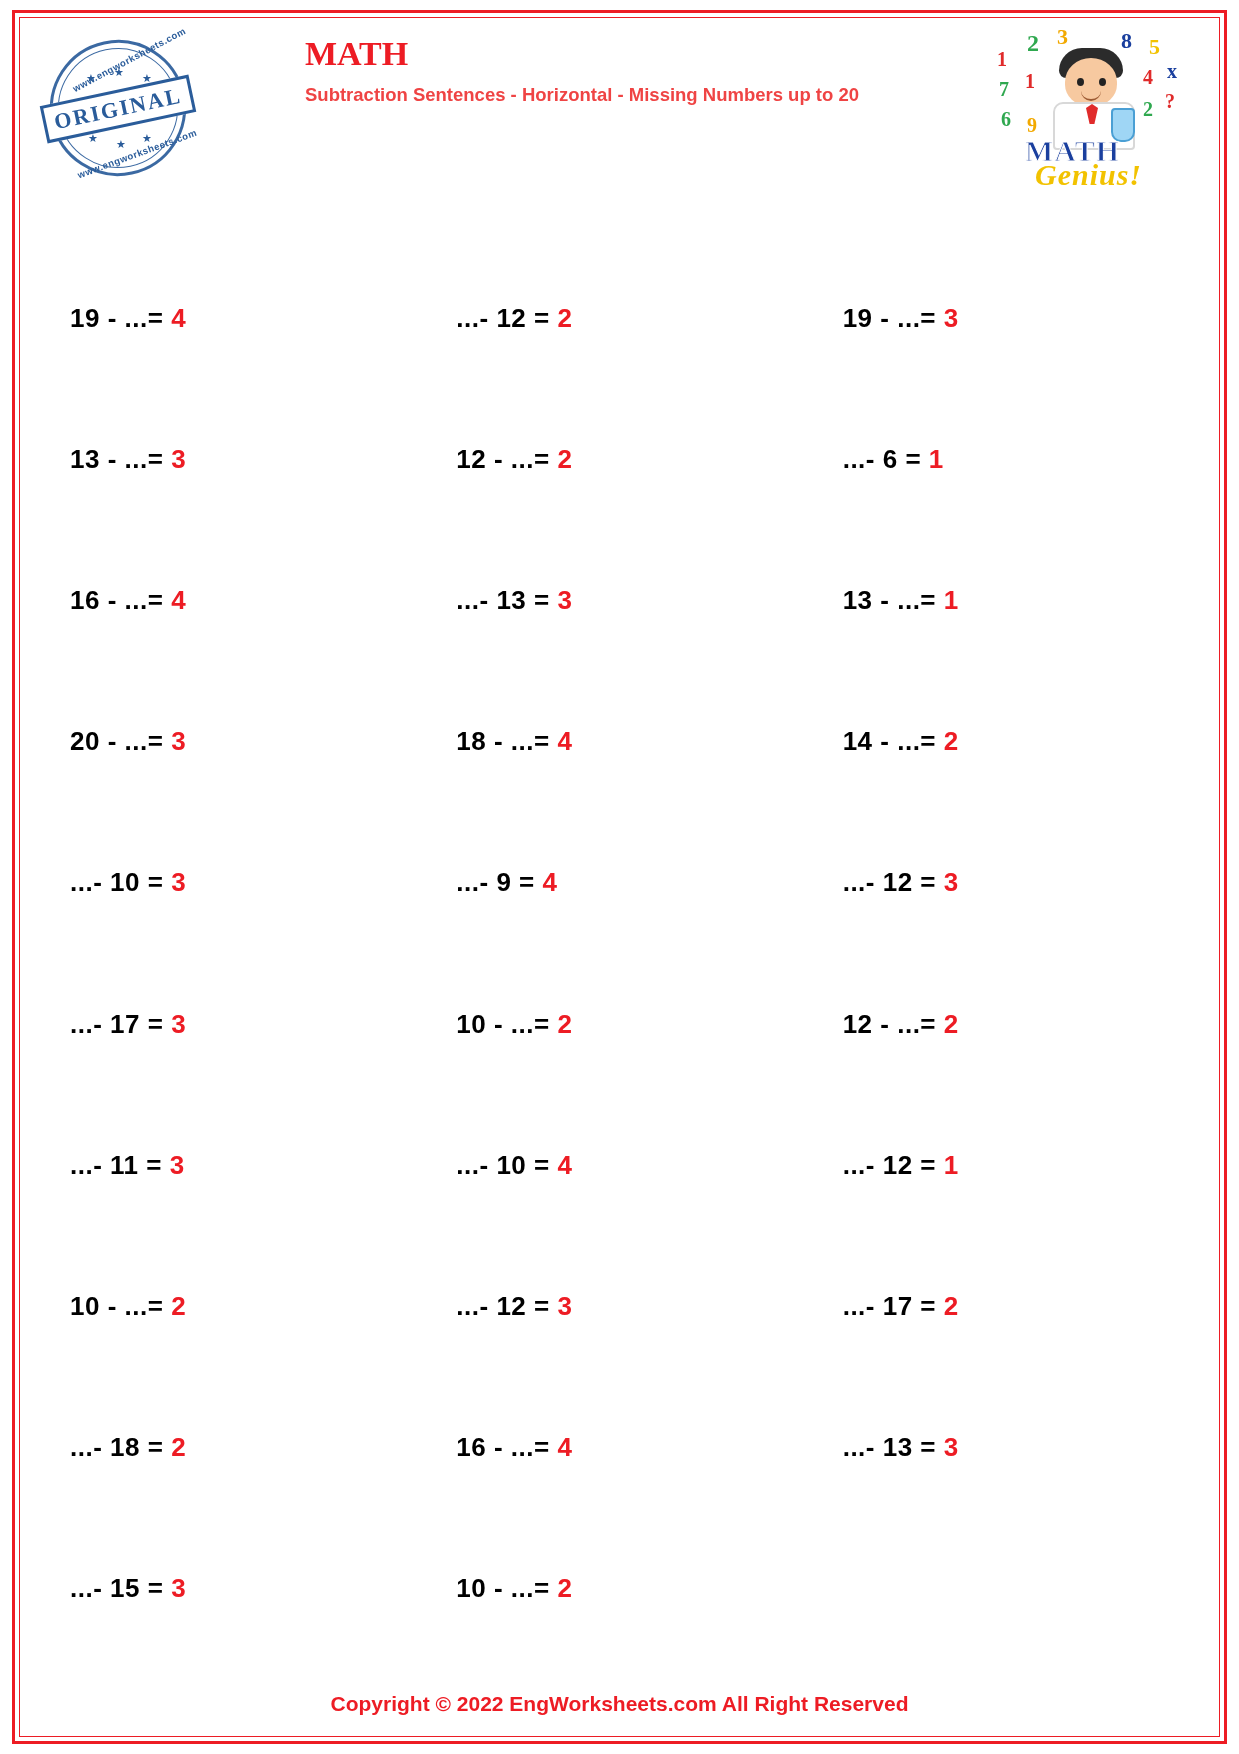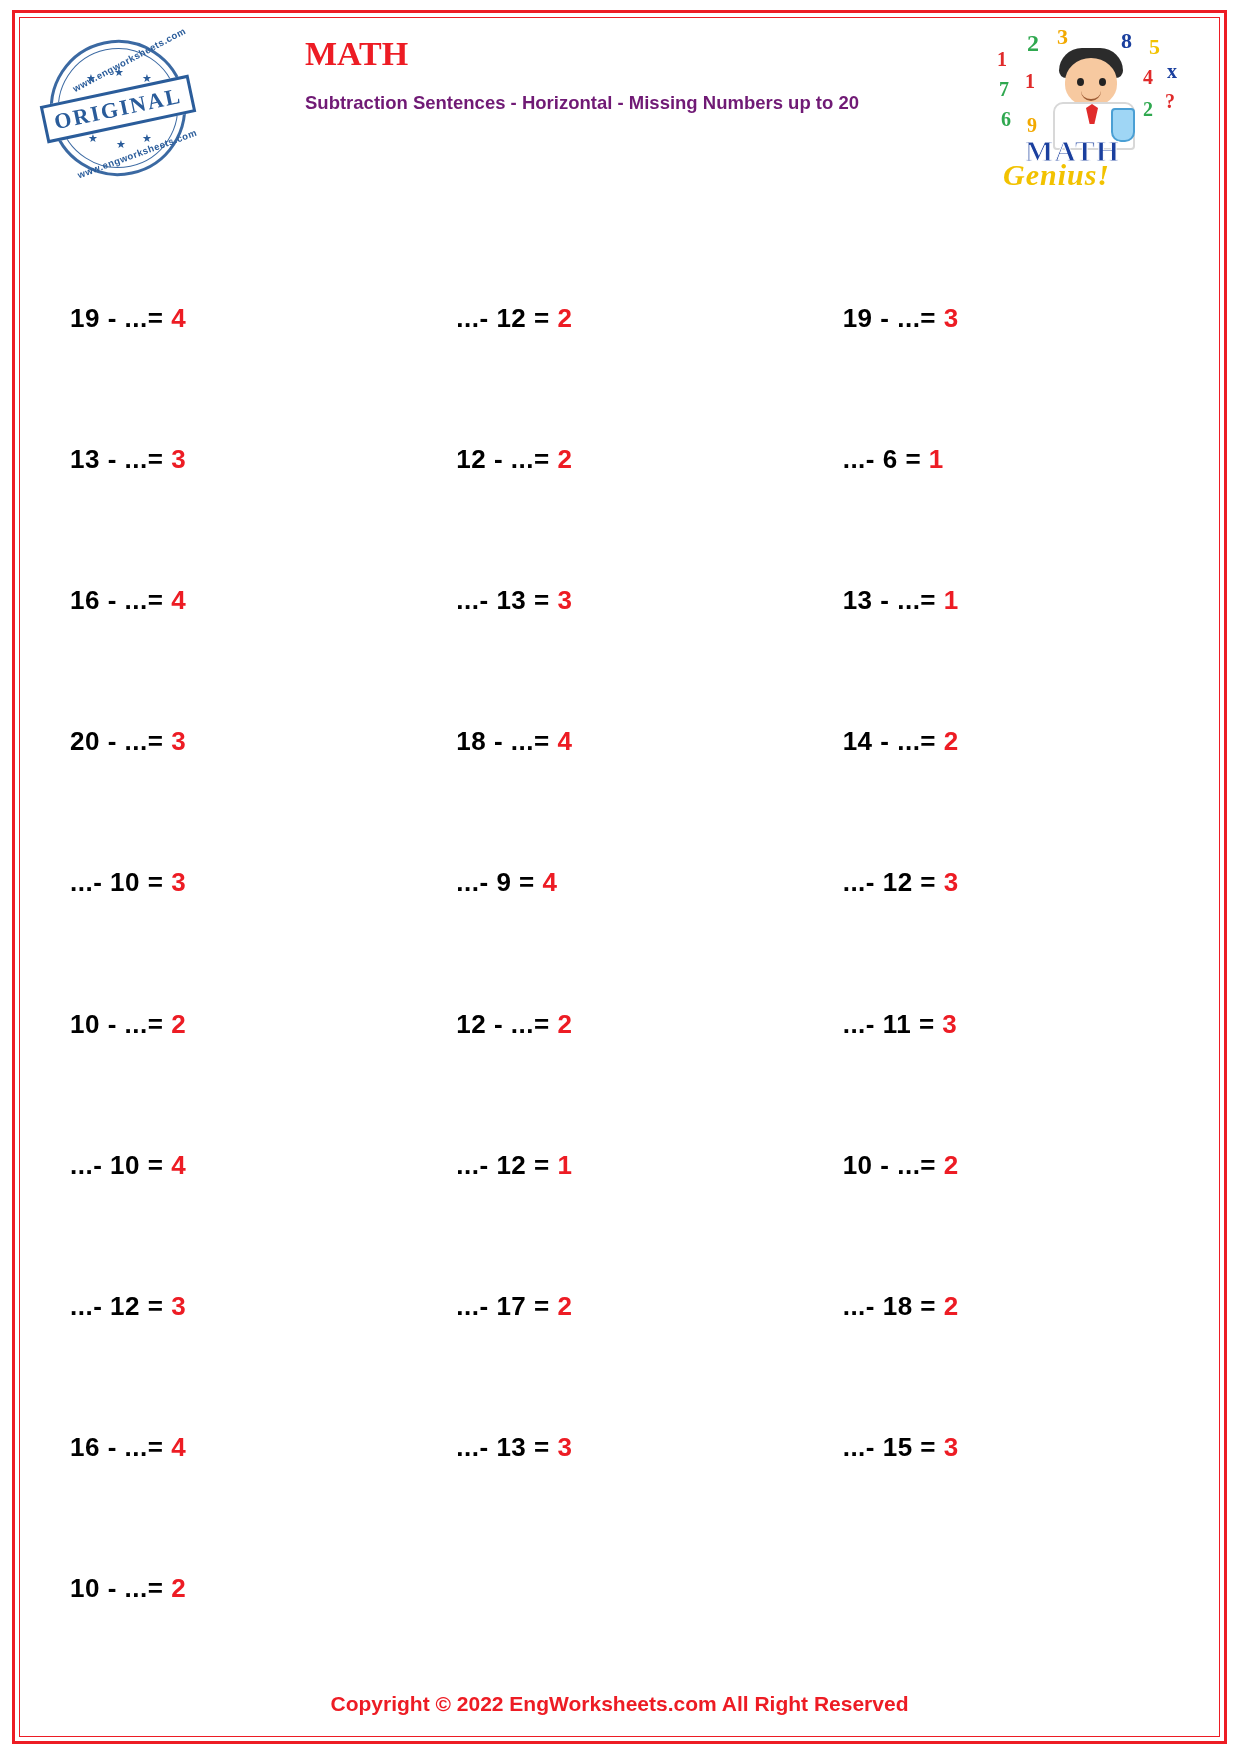--- a/index.html
+++ b/index.html
@@ -134,24 +134,24 @@
     line-height: 1.05;
   }
   .title-sub {
     color: #ed1c24;
     font-size: 33px;
     font-weight: bold;
     margin-top: 6px;
     line-height: 1.05;
   }
   .title-desc {
-    color: #701a75;
+    color: #ef4444;
     font-size: 18.5px;
     font-weight: bold;
-    margin-top: 20px;
+    margin-top: 12px;
   }
 
   
   .mascot {
     position: absolute;
     right: 18px;
     top: 0px;
     width: 200px;
     height: 185px;
   }
@@ -230,21 +230,21 @@
     top: 112px;
     font-size: 30px;
     font-weight: bold;
     color: #1a3f9e;
     font-family: "Liberation Serif", serif;
     letter-spacing: 1px;
     -webkit-text-stroke: 1px #ffffff;
   }
   .logo-genius {
     position: absolute;
-    left: 12px;
+    left: 44px;
     top: 136px;
     font-size: 30px;
     font-weight: bold;
     color: #f2c200;
     font-family: "Liberation Serif", serif;
     font-style: italic;
     letter-spacing: 1px;
   }
 
   
@@ -394,20 +394,23 @@
         <div class="eq"><span>...- 10 =</span> <span class="ans">3</span></div>
       </div>
     <div class="cell">
         <div class="eq"><span>...- 9 =</span> <span class="ans">4</span></div>
       </div>
     <div class="cell">
         <div class="eq"><span>...- 12 =</span> <span class="ans">3</span></div>
       </div>
 
     <div class="cell">
+        <div class="eq"><span>...- 17 =</span> <span class="ans">3</span></div>
+      </div>
+    <div class="cell">
         <div class="eq"><span>10 - ...=</span> <span class="ans">2</span></div>
       </div>
     <div class="cell">
         <div class="eq"><span>12 - ...=</span> <span class="ans">2</span></div>
       </div>
 
     <div class="cell">
         <div class="eq"><span>...- 11 =</span> <span class="ans">3</span></div>
       </div>
     <div class="cell">

